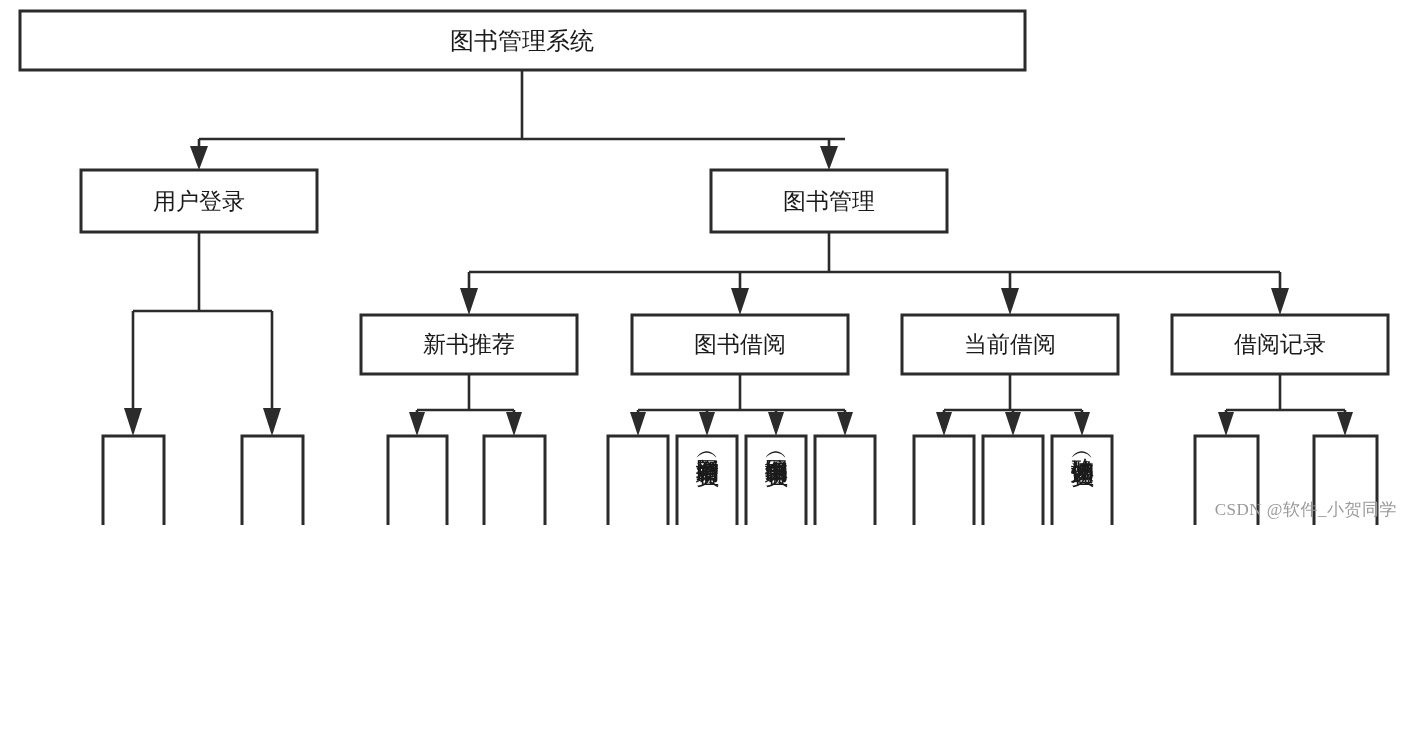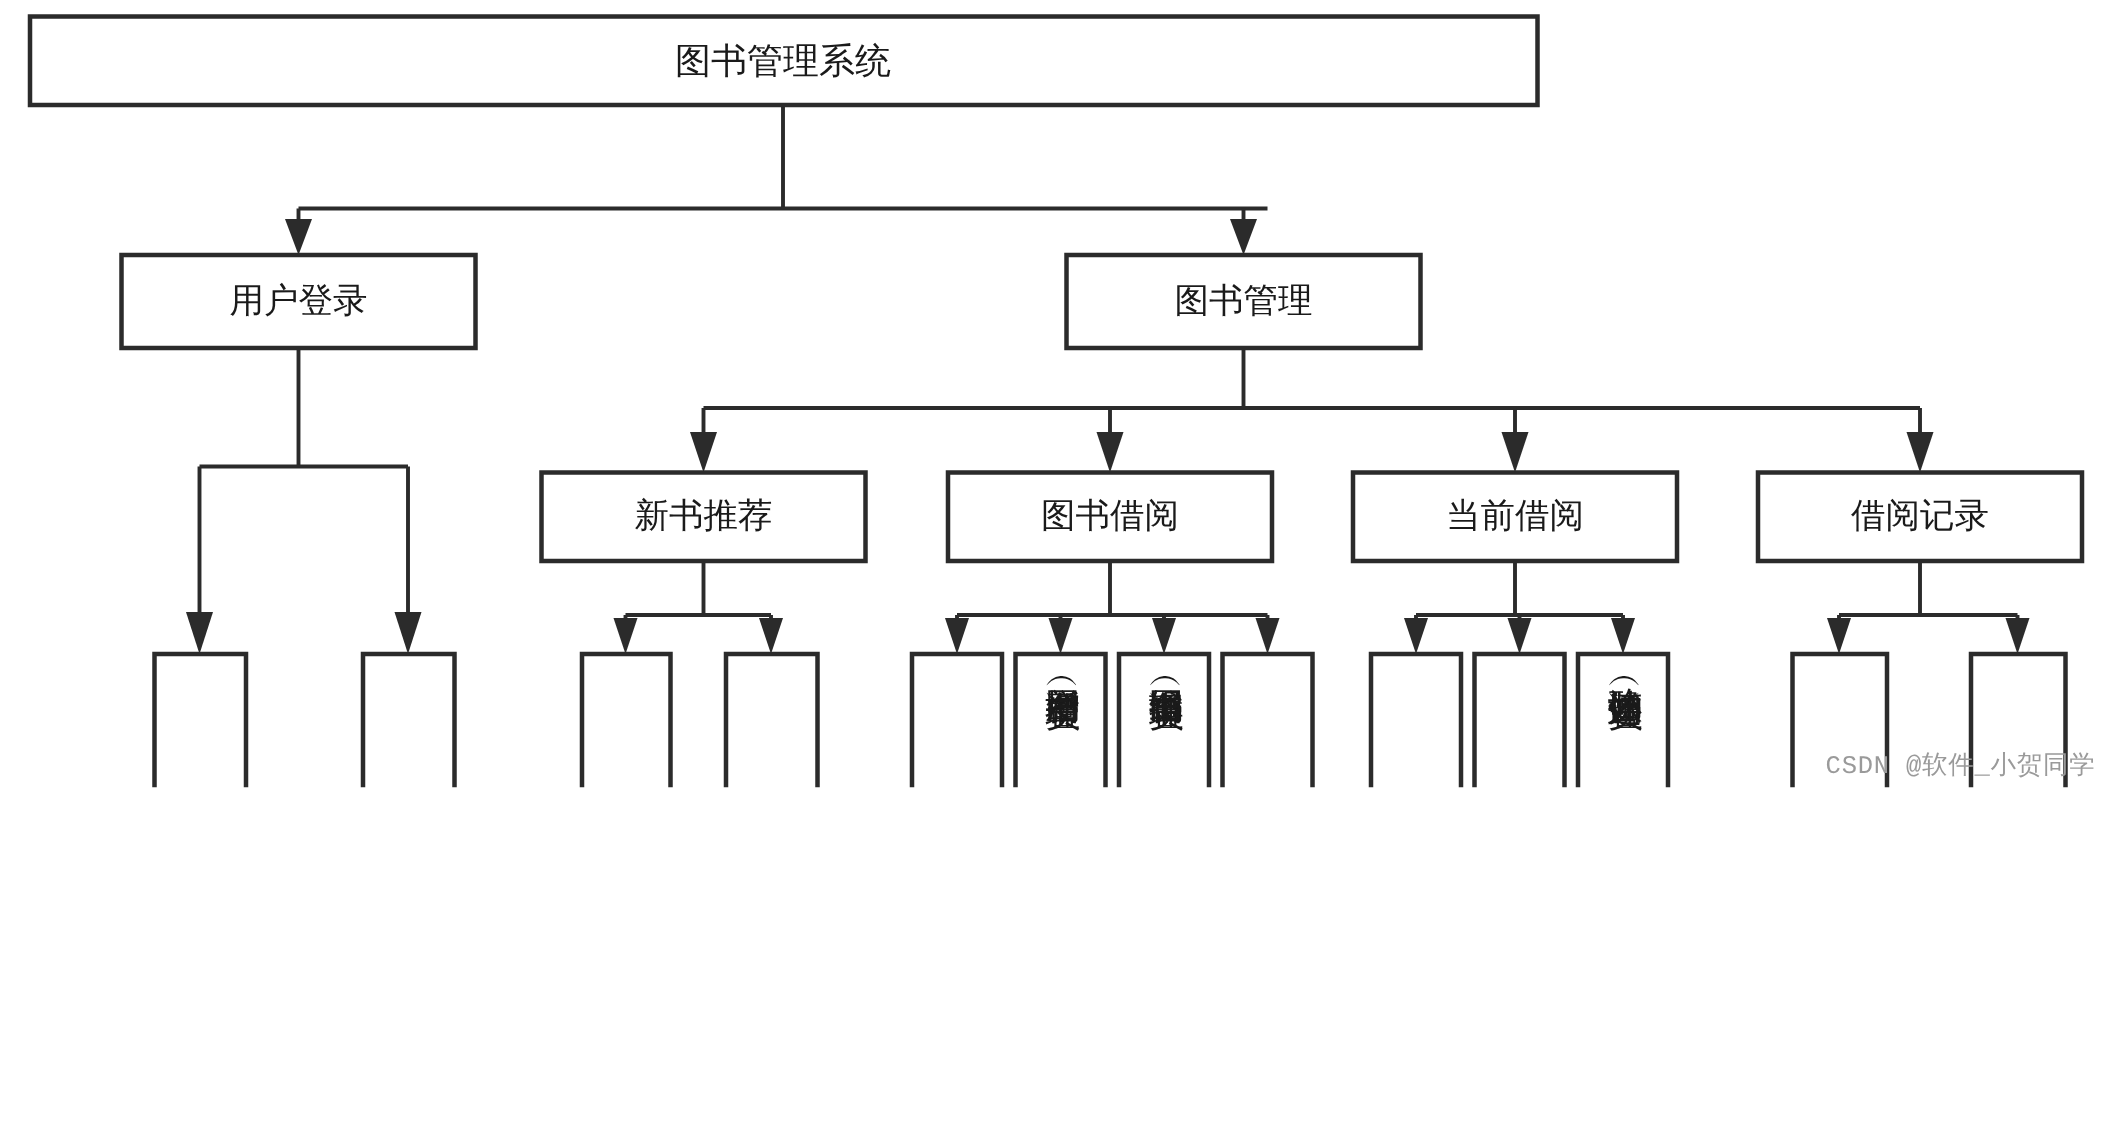--- a/index.html
+++ b/index.html
@@ -69,21 +69,21 @@
     line-height: 1.04;
     color: #1a1a1a;
     letter-spacing: 1px;
     white-space: nowrap;
     text-align: center;
   }
   .watermark {
     position: absolute;
     right: 8px;
     bottom: 4px;
-    font-family: Liberation Mono, monospace;
+    font-family: Liberation Serif, serif;
     font-size: 17px;
     color: #9a9a9a;
     letter-spacing: 0.5px;
     white-space: nowrap;
   }
 </style>
 </head>
 <body>
 
 <div id="diagram-root">

